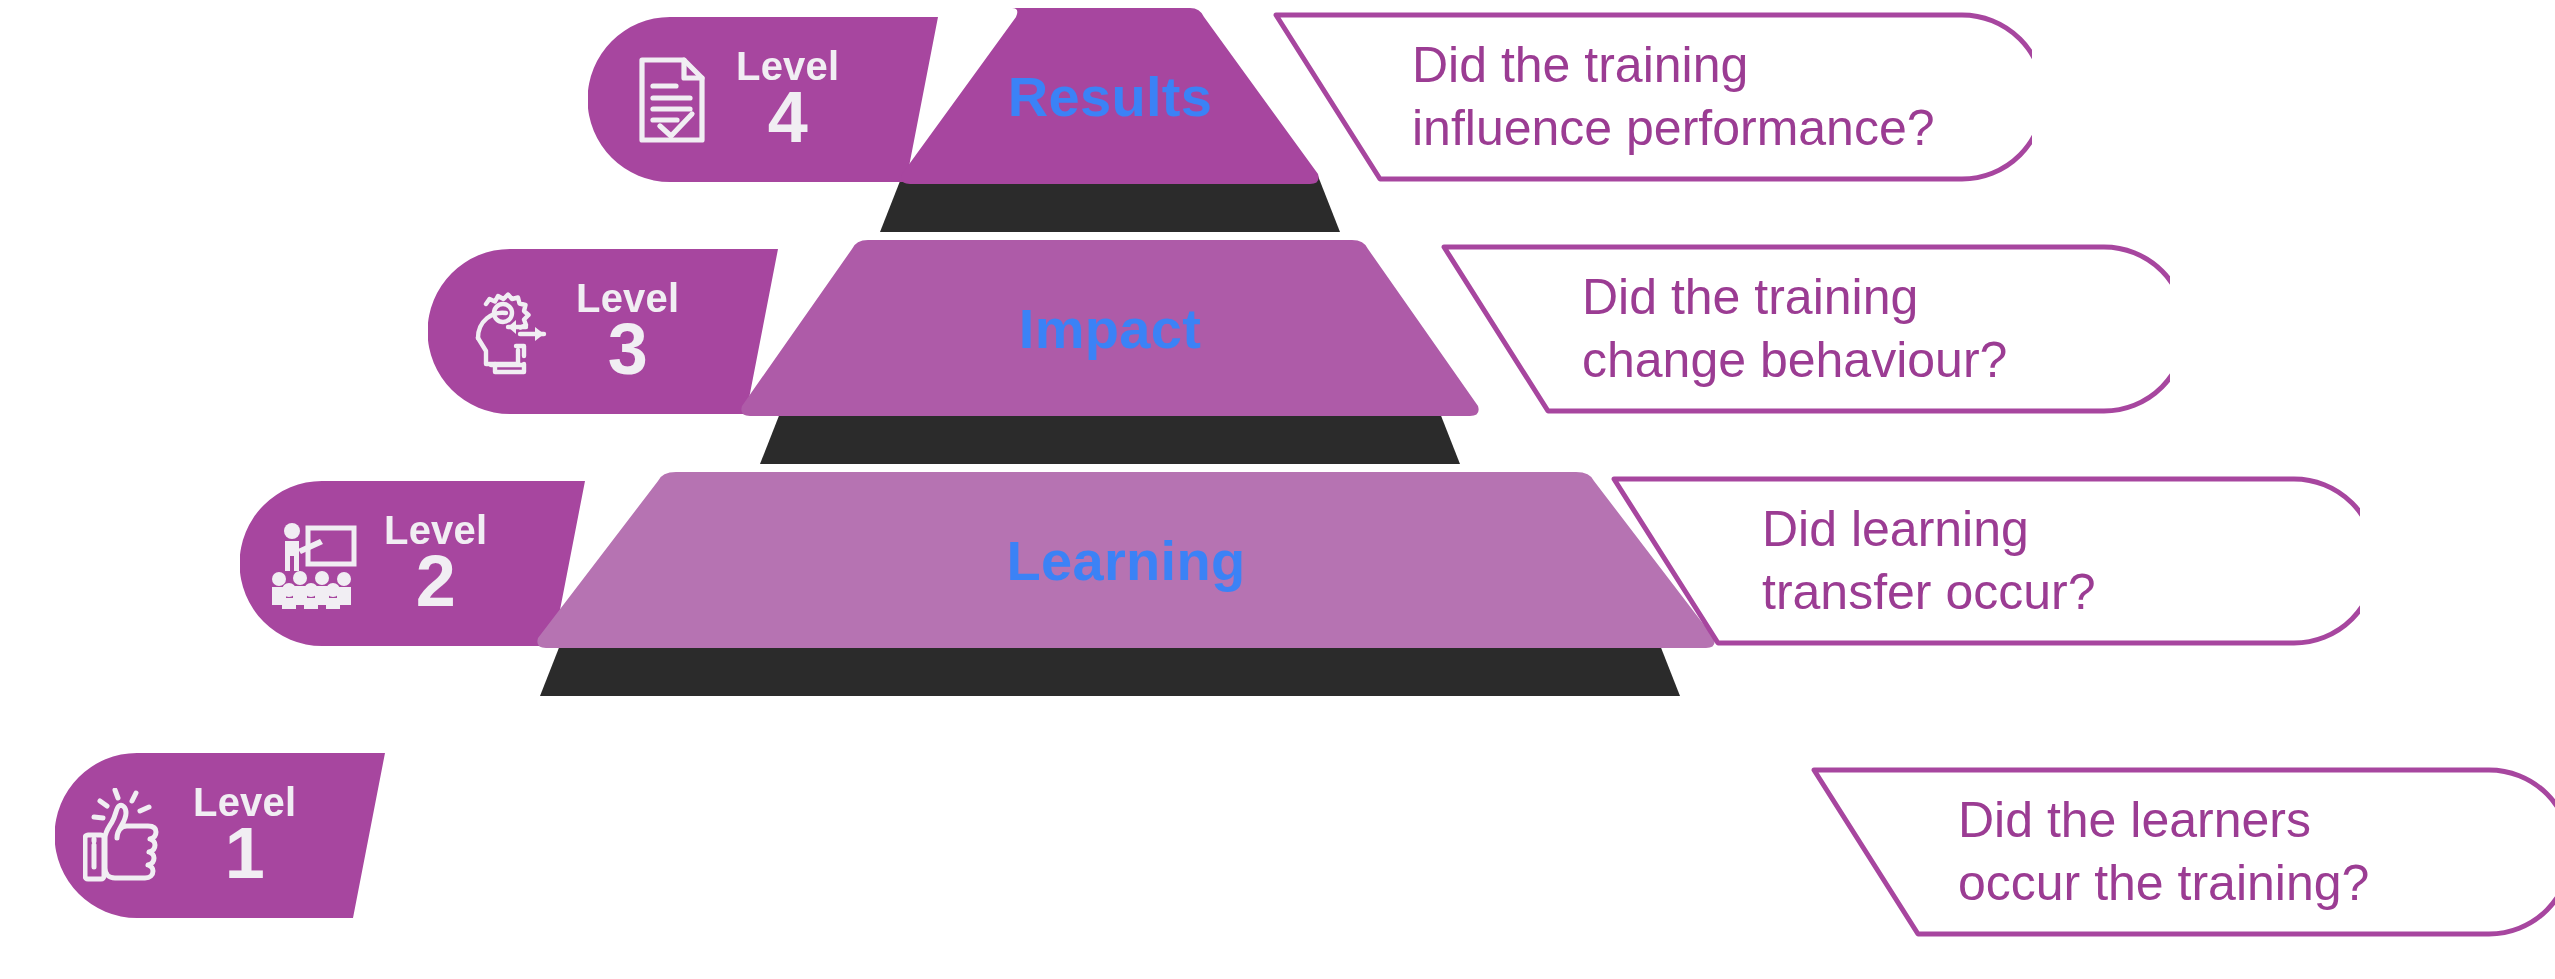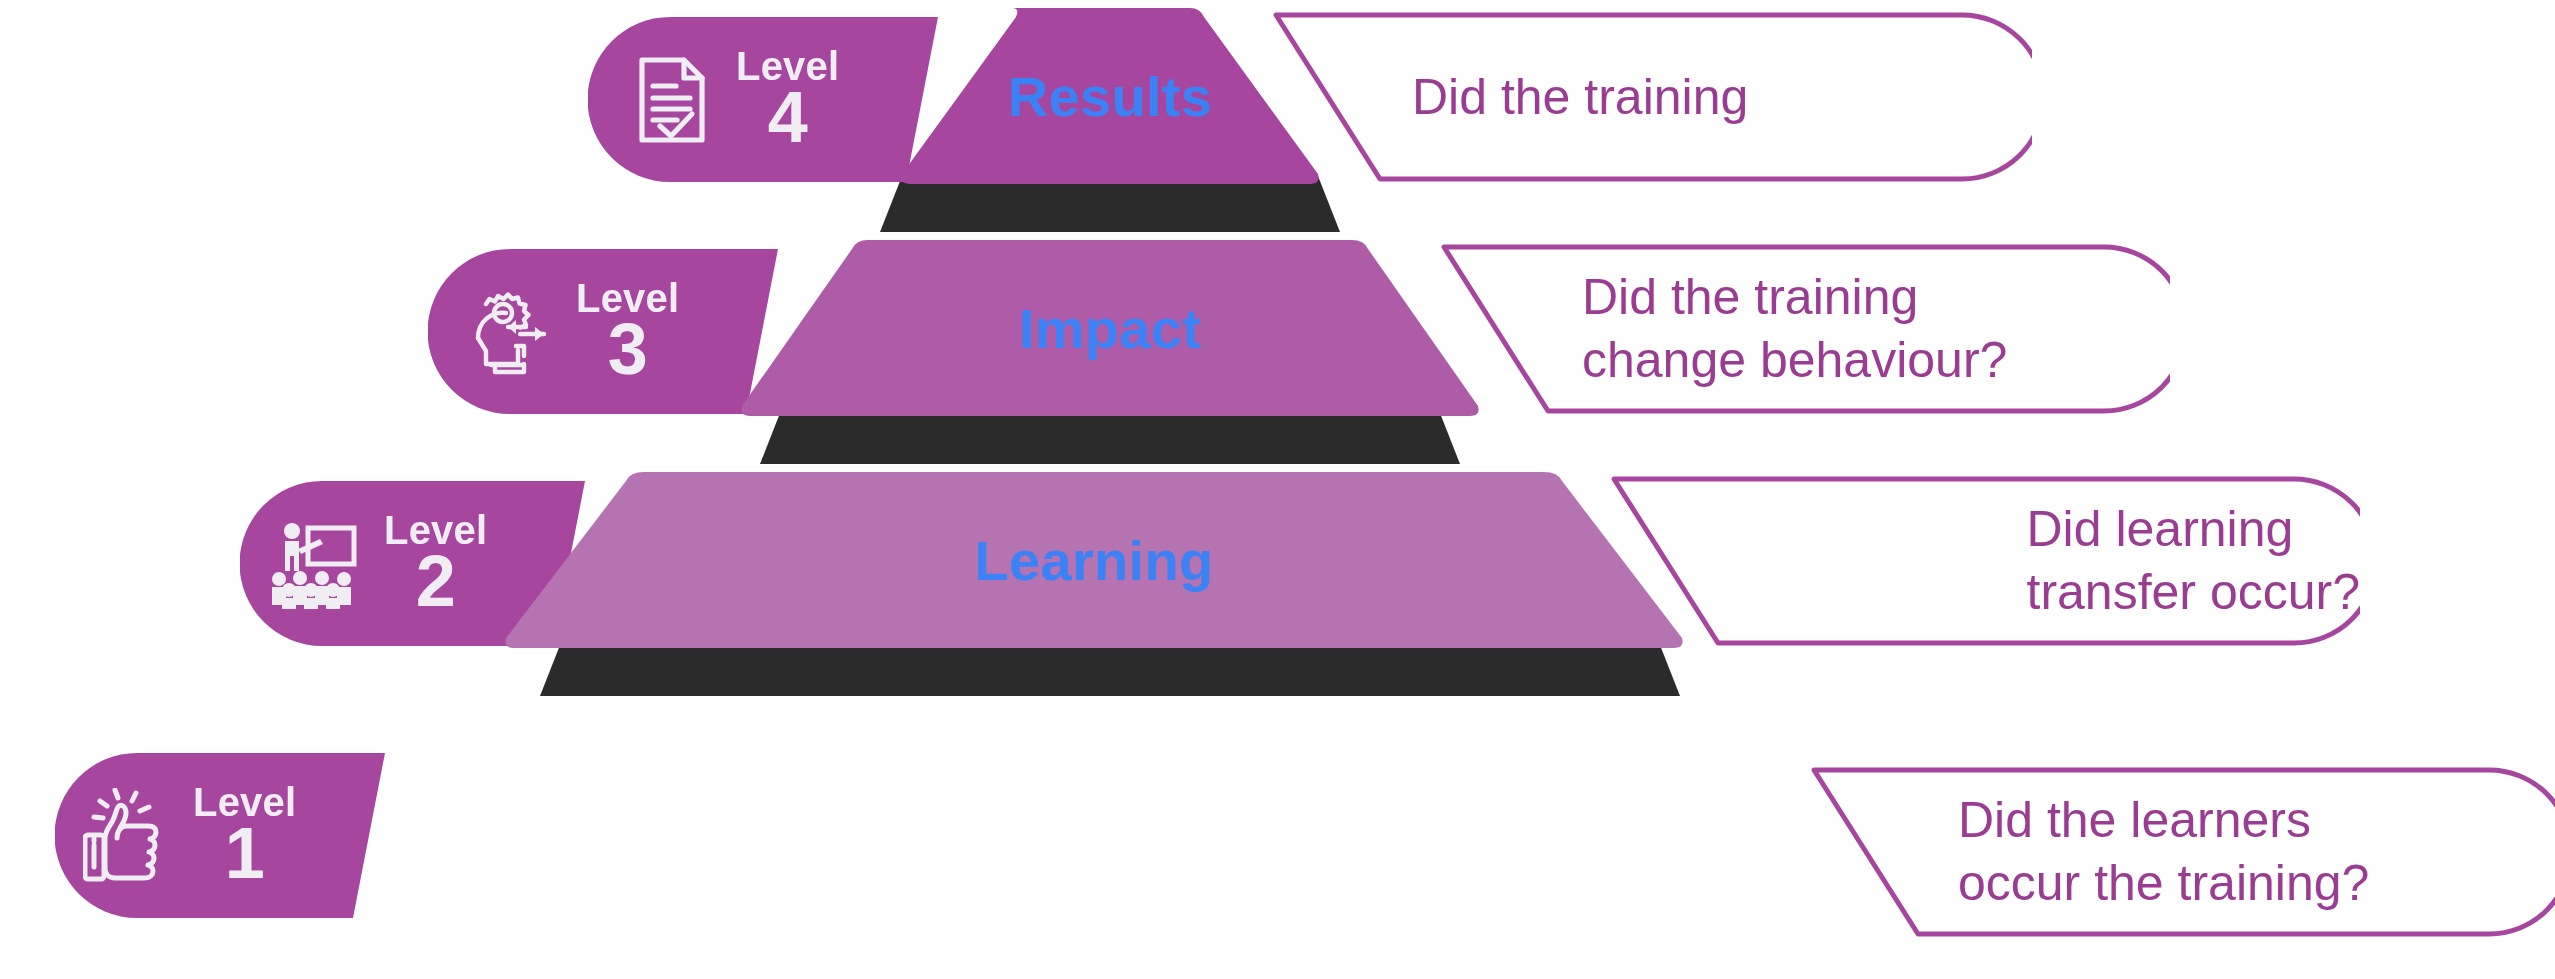--- a/index.html
+++ b/index.html
@@ -83,20 +83,21 @@
       </svg>
       <span class="tier-label">Results</span>
     </div>
 
     <div class="callout" style="left:1262px;top:11px;width:770px;height:172px;">
       <svg class="svgfill" viewBox="0 0 770 172" preserveAspectRatio="none">
         <path d="M14,4 L118,168 H700 A66,66 0 0 0 700,4 Z" fill="#ffffff" stroke="#A7469F" stroke-width="5" stroke-linejoin="round"></path>
       </svg>
       <div class="callout-text" style="margin-left:150px;">
         <div>Did the training</div>
+        <div>influence performance?</div>
       </div>
     </div>
   </div>
 
   <div class="row" id="row3">
 
     <div class="shadowband" style="left:760px;top:176px;width:700px;height:56px;">
       <svg class="svgfill" viewBox="0 0 700 56" preserveAspectRatio="none">
         <polygon points="22,0 678,0 700,56 0,56" fill="#2B2B2B"></polygon>
       </svg>
@@ -184,29 +185,29 @@
               <path d="M56 82 h14 v11 H56 z"></path>
           </svg>
         </span>
         <span class="badge-text">
           <span class="badge-word">Level</span>
           <span class="badge-num">2</span>
         </span>
       </div>
     </div>
 
-    <div class="tier" style="left:504px;top:8px;width:1180px;height:176px;">
+    <div class="tier" style="left:536px;top:8px;width:1180px;height:176px;">
       <svg class="svgfill" viewBox="0 0 1180 176" preserveAspectRatio="none">
         <path d="M140,0 H1040 Q1054,0 1058,9 L1178,166 Q1181,176 1170,176 H10
                  Q-1,176 2,166 L122,9 Q126,0 140,0 Z" fill="#B673B2"></path>
       </svg>
       <span class="tier-label">Learning</span>
     </div>
 
-    <div class="callout" style="left:1600px;top:11px;width:760px;height:172px;justify-content:flex-end;">
+    <div class="callout" style="left:1600px;top:11px;width:760px;height:172px;">
       <svg class="svgfill" viewBox="0 0 760 172" preserveAspectRatio="none">
         <path d="M14,4 L118,168 H694 A66,66 0 0 0 694,4 Z" fill="#ffffff" stroke="#A7469F" stroke-width="5" stroke-linejoin="round"></path>
       </svg>
       <div class="callout-text" style="margin-left:162px;">
         <div>Did learning</div>
         <div>transfer occur?</div>
       </div>
     </div>
   </div>
 

